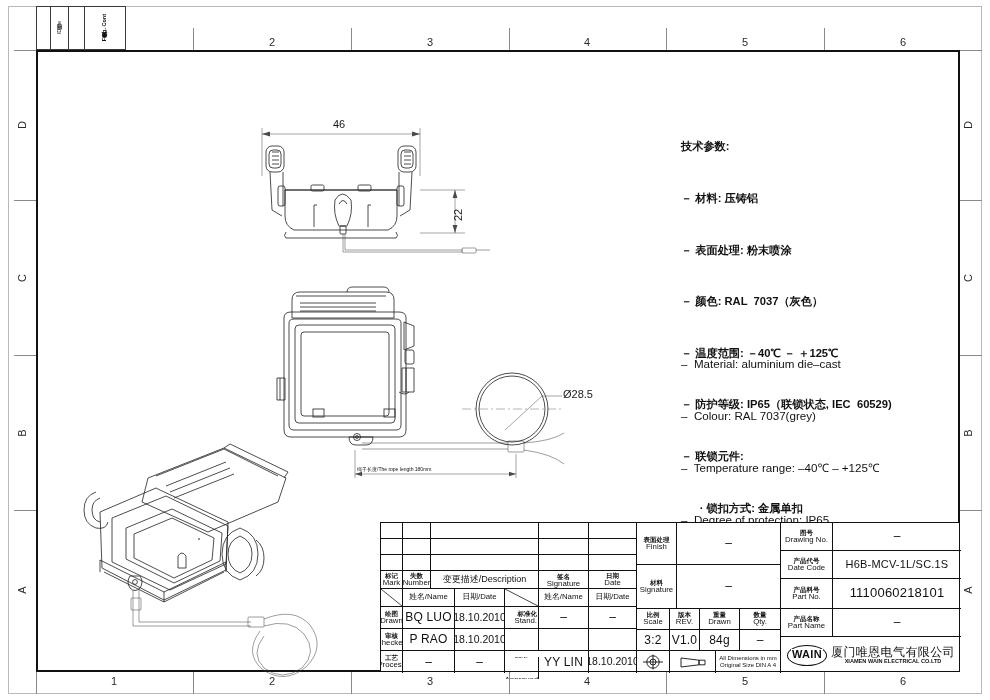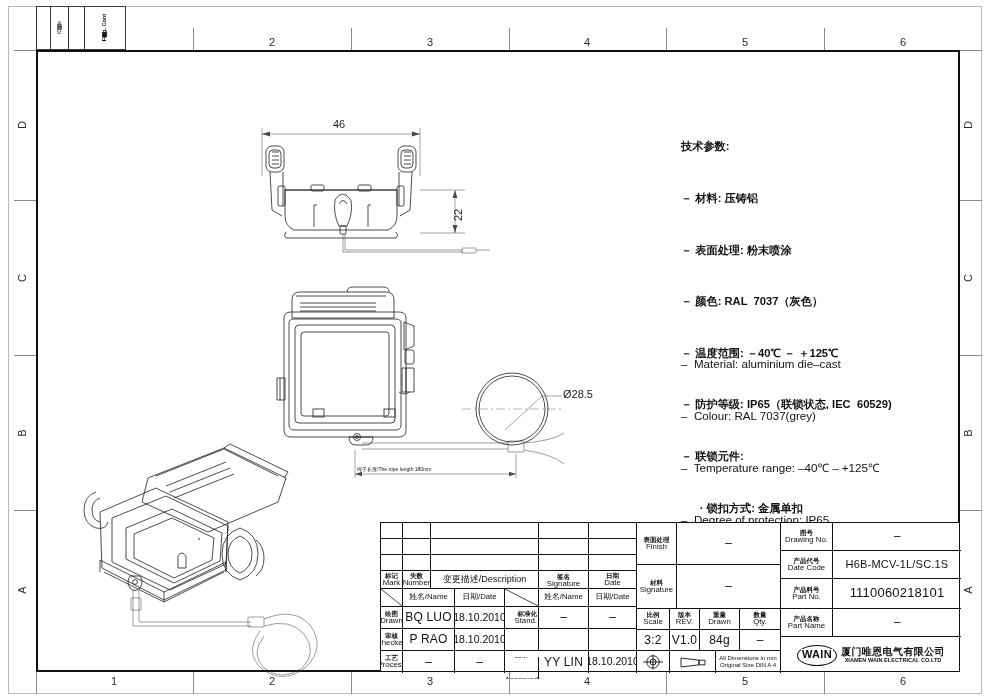--- a/index.html
+++ b/index.html
@@ -181,21 +181,21 @@
     display: flex; align-items: center; justify-content: center;
     font-size: 11px; font-weight: bold; letter-spacing: 0.3px;
     position: relative; flex: none;
   }
   .logo-oval::before {
     content: ""; position: absolute; left: 5px; right: 5px;
     top: 50%; height: 1px; background: #111;
   }
   .logo-oval span { position: relative; background: #fff; padding: 0 1px; z-index:1;}
   .logo-txt { display: flex; flex-direction: column; align-items: center; }
-  .logo-cn { font-size: 10px; font-weight: bold; letter-spacing: 0.4px; }
+  .logo-cn { font-size: 12px; font-weight: normal; letter-spacing: 0.4px; }
   .logo-en { font-size: 5.6px; font-weight: bold; letter-spacing: 0px; }
 </style>
 </head>
 <body>
 
 <div id="sheet">
 
   <div class="trim"></div>
 
   <div class="zone-band-top">

